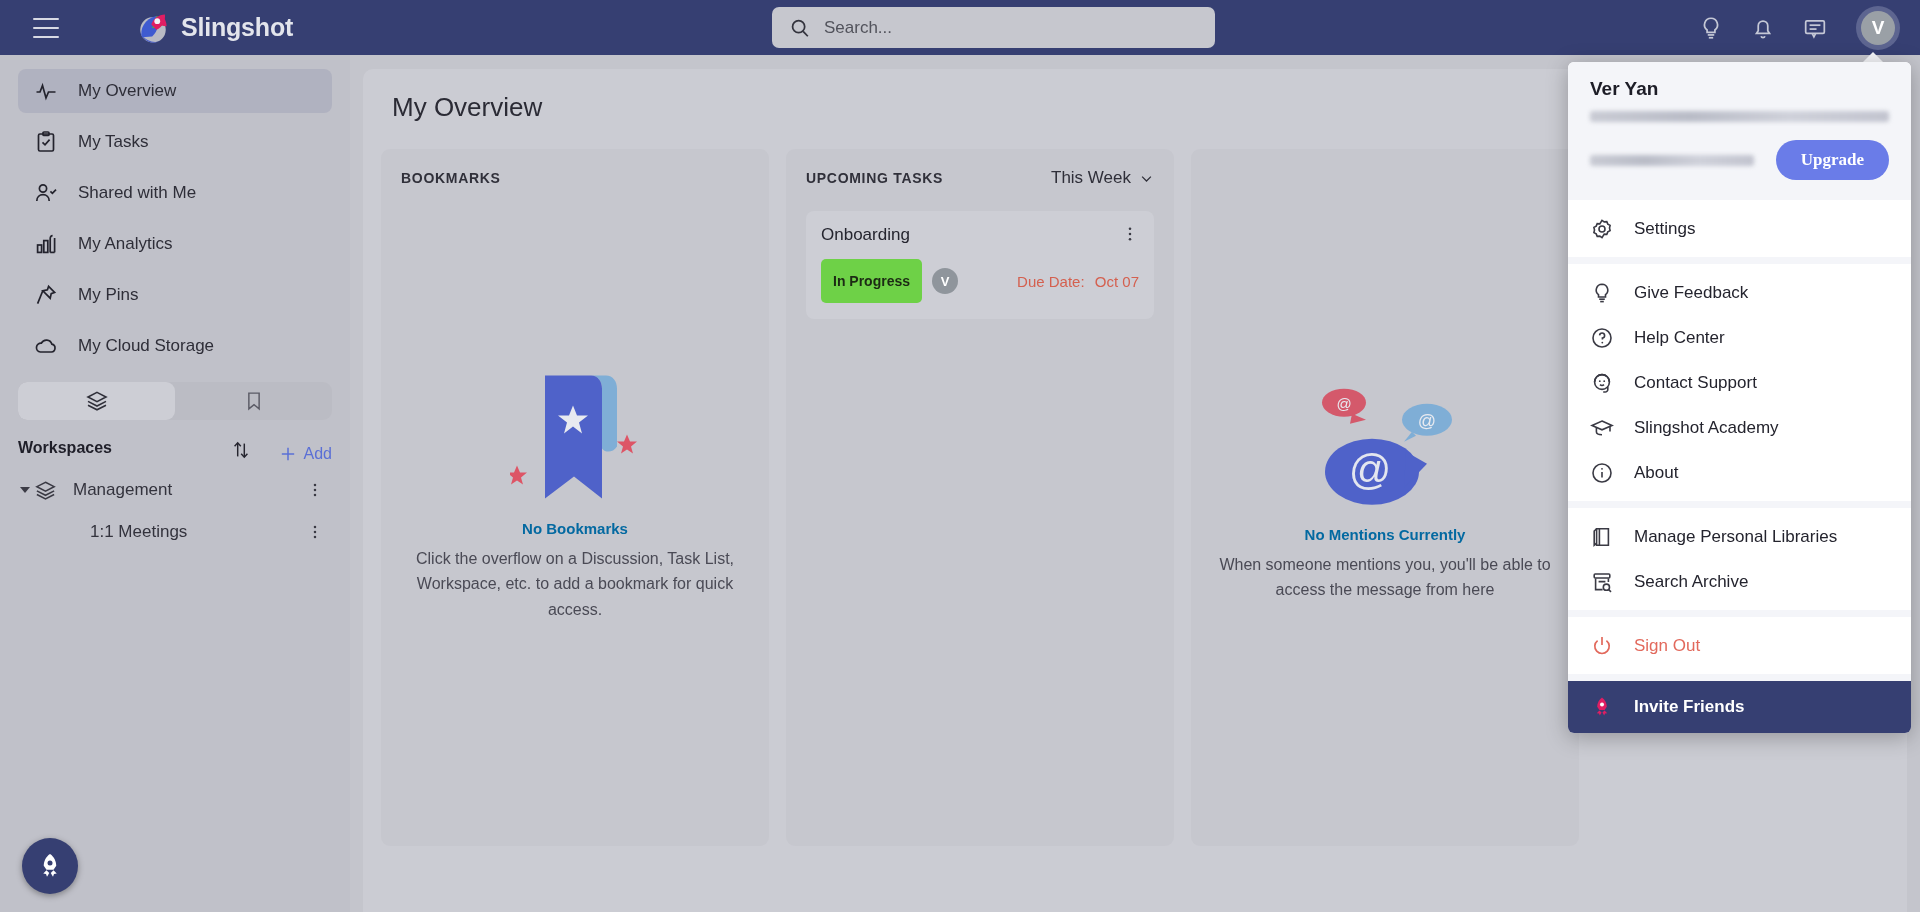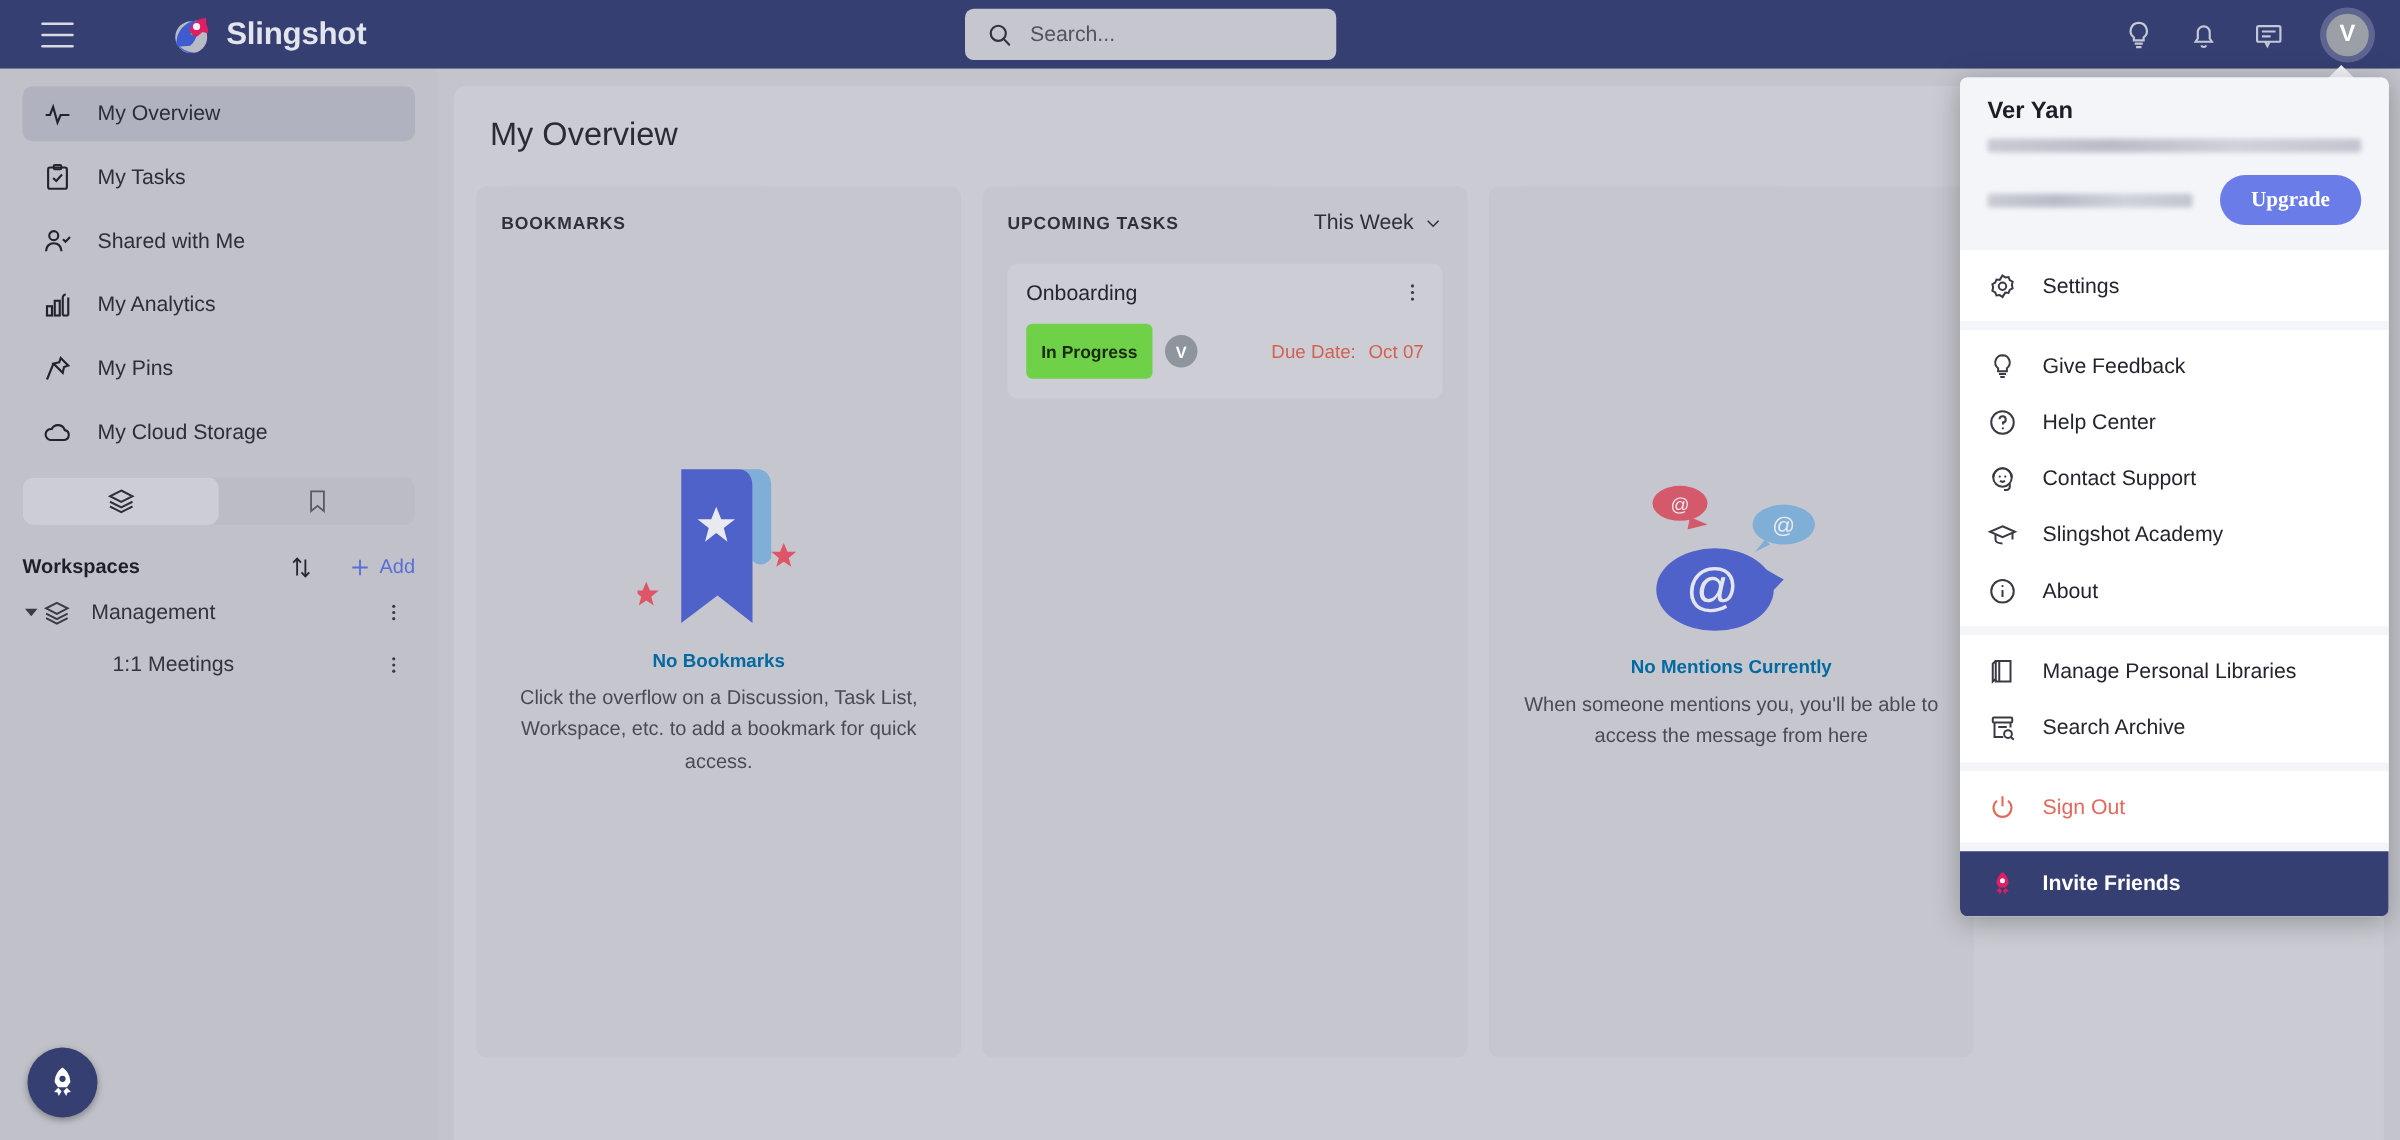--- a/index.html
+++ b/index.html
@@ -26,21 +26,21 @@
 
   .brand { display: flex; align-items: center; margin-left: 36px; }
   .brand-logo { width: 34px; height: 34px; }
   .brand-name {
     margin-left: 11px; color: #e3e5ec;
     font-size: 25px; font-weight: bold; letter-spacing: -0.2px;
   }
 
   .searchwrap {
     position: absolute; left: 772px; top: 7px;
-    width: 297px; height: 41px;
+    width: 443px; height: 41px;
     background: #c6c7ce; border-radius: 7px;
     display: flex; align-items: center;
   }
   .search-icon { margin-left: 17px; width: 22px; height: 22px; flex: 0 0 auto; }
   .search-input {
     border: 0; outline: 0; background: transparent;
     margin-left: 13px; font-size: 17px; color: #3a3a44;
     font-family: "Liberation Sans", sans-serif; width: 300px;
   }
   .search-input::placeholder { color: #52535c; }
@@ -83,21 +83,21 @@
     background: #bbbcc4; border-radius: 9px;
     display: flex; align-items: center; overflow: hidden;
   }
   .tabswitch > div {
     flex: 1; height: 38px; display: flex; align-items: center; justify-content: center;
     cursor: pointer; border-radius: 9px;
   }
   .tabswitch > div.sel { background: #cdced5; }
 
   .ws-header {
-    display: flex; align-items: center;
+    display: flex; 
     margin: 19px 18px 0 18px; height: 30px;
   }
   .ws-title { font-size: 16px; font-weight: bold; color: #1f1f29; }
   .ws-spacer { flex: 1; }
   .ws-sort { width: 22px; height: 22px; cursor: pointer; margin-right: 26px; }
   .ws-add {
     display: flex; align-items: center; cursor: pointer;
     color: #5a6fd6; font-size: 16px;
   }
   .ws-add svg { margin-right: 6px; }

